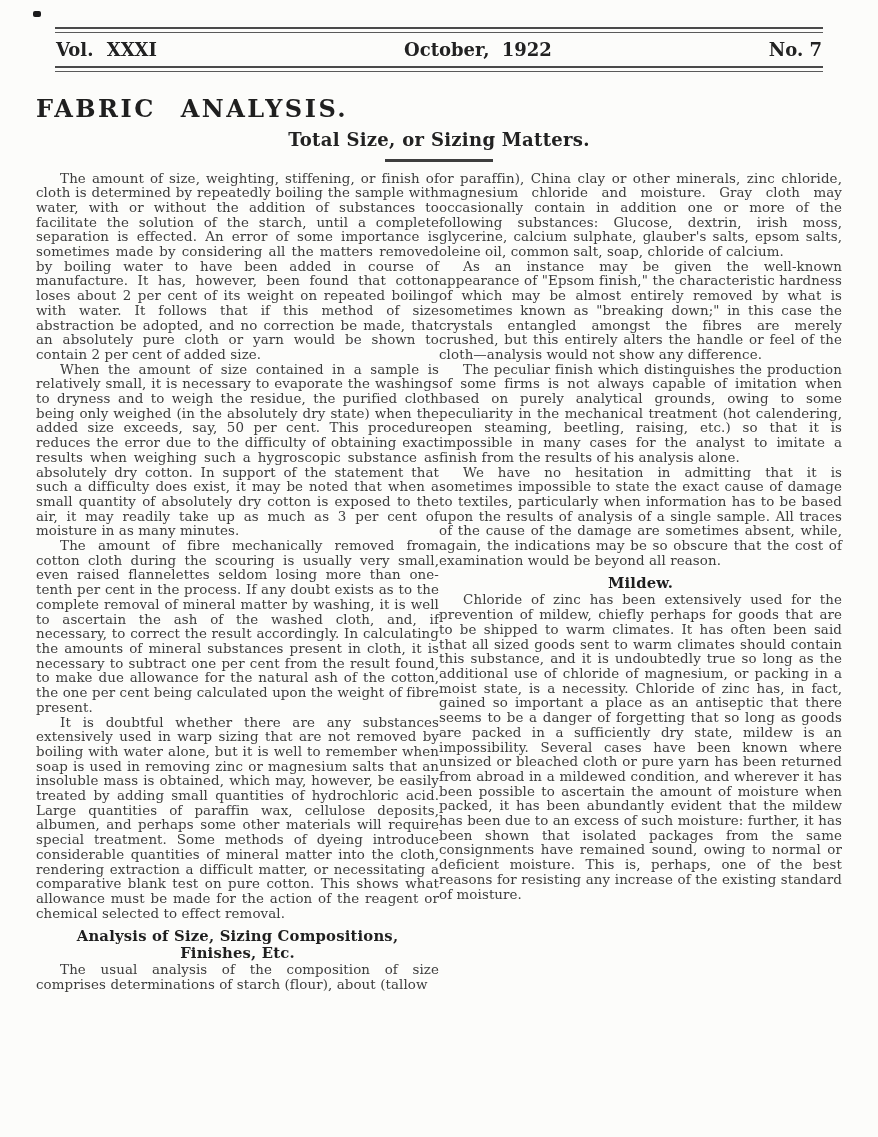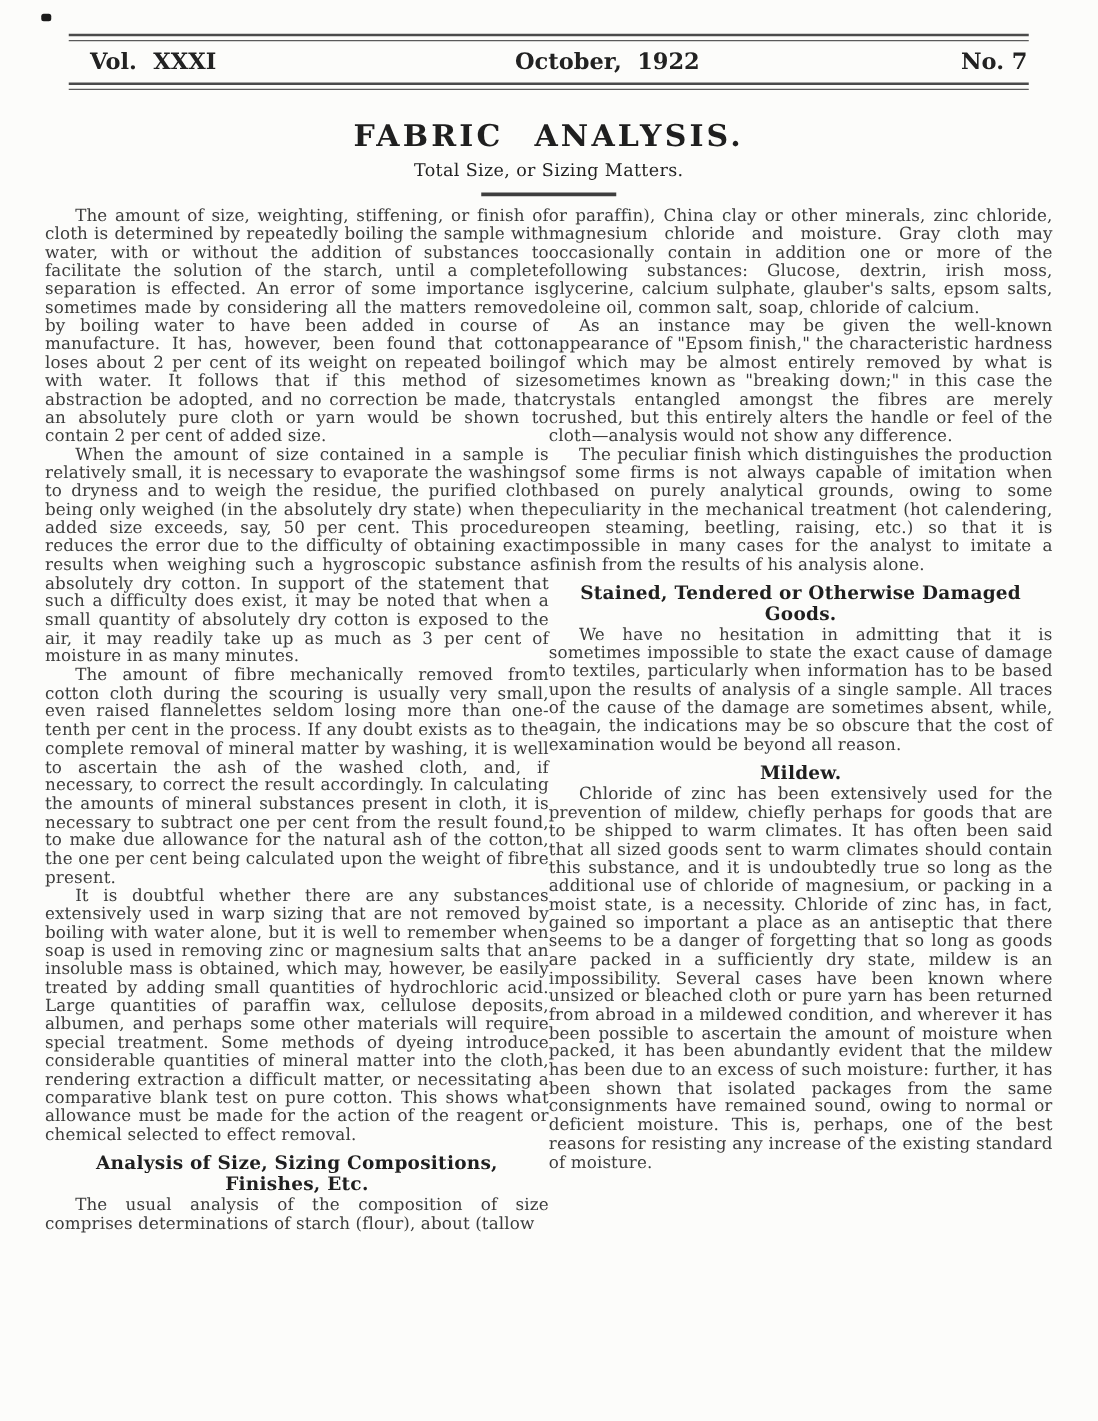--- a/index.html
+++ b/index.html
@@ -49,37 +49,36 @@
   .rule-bottom { margin-top: 6px; }
   .masthead-row {
     display: flex;
     justify-content: space-between;
     align-items: baseline;
     margin: 6px 20px 0 20px;
     font-size: 18px;
     font-weight: bold;
     color: #222;
   }
-  .masthead-row .vol { word-spacing: 7px; margin-left: 16px; }
+  .masthead-row .vol { word-spacing: 7px; }
   .masthead-row .date { word-spacing: 6px; margin-left: 30px; }
   
   .article-title {
     margin: 22px 0 0 0;
-    text-align: center;
     font-size: 24px;
     font-weight: bold;
     letter-spacing: 2.5px;
     word-spacing: 14px;
     color: #1f1f1f;
   }
   .article-subtitle {
     margin: 6px 0 0 0;
     text-align: center;
-    font-size: 14px;
-    font-weight: normal;
+    font-size: 18px;
+    font-weight: bold;
     letter-spacing: 0.3px;
     color: #222;
   }
   .title-divider {
     width: 108px;
     height: 2.5px;
     background: #3e3e3e;
     margin: 9px auto 0 auto;
   }
   
@@ -144,20 +143,19 @@
       <p class="indent">The amount of fibre mechanically removed from cotton cloth during the scouring is usually very small, even raised flannelettes seldom losing more than one-tenth per cent in the process. If any doubt exists as to the complete removal of mineral matter by washing, it is well to ascertain the ash of the washed cloth, and, if necessary, to correct the result accordingly. In calculating the amounts of mineral substances present in cloth, it is necessary to subtract one per cent from the result found, to make due allowance for the natural ash of the cotton, the one per cent being calculated upon the weight of fibre present.</p>
       <p class="indent">It is doubtful whether there are any substances extensively used in warp sizing that are not removed by boiling with water alone, but it is well to remember when soap is used in removing zinc or magnesium salts that an insoluble mass is obtained, which may, however, be easily treated by adding small quantities of hydrochloric acid. Large quantities of paraffin wax, cellulose deposits, albumen, and perhaps some other materials will require special treatment. Some methods of dyeing introduce considerable quantities of mineral matter into the cloth, rendering extraction a difficult matter, or necessitating a comparative blank test on pure cotton. This shows what allowance must be made for the action of the reagent or chemical selected to effect removal.</p>
       <h4 class="col-heading">Analysis of Size, Sizing Compositions, Finishes, Etc.</h4>
       <p class="indent">The usual analysis of the composition of size comprises determinations of starch (flour), about (tallow</p>
     </div>
 
     <div class="col">
       <p>or paraffin), China clay or other minerals, zinc chloride, magnesium chloride and moisture.  Gray cloth may occasionally contain in addition one or more of the following substances: Glucose, dextrin, irish moss, glycerine, calcium sulphate, glauber's salts, epsom salts, oleine oil, common salt, soap, chloride of calcium.</p>
       <p class="indent">As an instance may be given the well-known appearance of "Epsom finish," the characteristic hardness of which may be almost entirely removed by what is sometimes known as "breaking down;" in this case the crystals entangled amongst the fibres are merely crushed, but this entirely alters the handle or feel of the cloth—analysis would not show any difference.</p>
       <p class="indent">The peculiar finish which distinguishes the production of some firms is not always capable of imitation when based on purely analytical grounds, owing to some peculiarity in the mechanical treatment (hot calendering, open steaming, beetling, raising, etc.) so that it is impossible in many cases for the analyst to imitate a finish from the results of his analysis alone.</p>
-      <h4 class="col-heading small-top">Stained, Tendered or Otherwise Damaged Goods.</h4>
       <p class="indent">We have no hesitation in admitting that it is sometimes impossible to state the exact cause of damage to textiles, particularly when information has to be based upon the results of analysis of a single sample.  All traces of the cause of the damage are sometimes absent, while, again, the indications may be so obscure that the cost of examination would be beyond all reason.</p>
       <h4 class="col-heading">Mildew.</h4>
       <p class="indent">Chloride of zinc has been extensively used for the prevention of mildew, chiefly perhaps for goods that are to be shipped to warm climates.  It has often been said that all sized goods sent to warm climates should contain this substance, and it is undoubtedly true so long as the additional use of chloride of magnesium, or packing in a moist state, is a necessity.  Chloride of zinc has, in fact, gained so important a place as an antiseptic that there seems to be a danger of forgetting that so long as goods are packed in a sufficiently dry state, mildew is an impossibility.  Several cases have been known where unsized or bleached cloth or pure yarn has been returned from abroad in a mildewed condition, and wherever it has been possible to ascertain the amount of moisture when packed, it has been abundantly evident that the mildew has been due to an excess of such moisture: further, it has been shown that isolated packages from the same consignments have remained sound, owing to normal or deficient moisture.  This is, perhaps, one of the best reasons for resisting any increase of the existing standard of moisture.</p>
     </div>
 
   </main>
 </div>
 
 </body></html>

